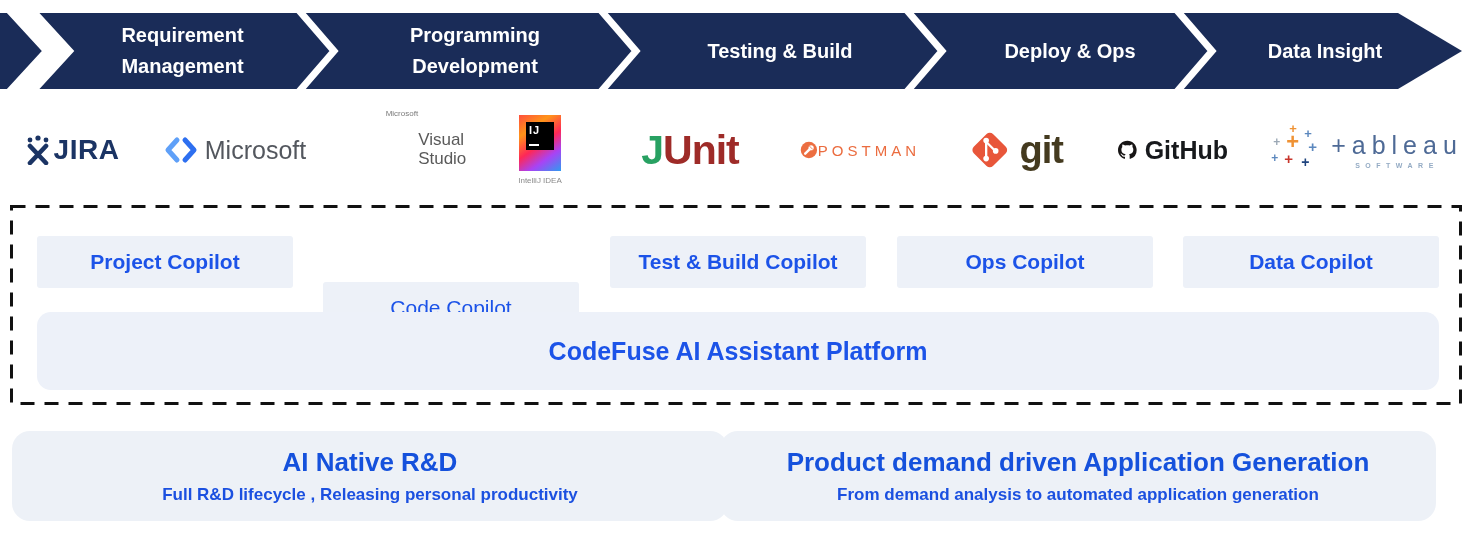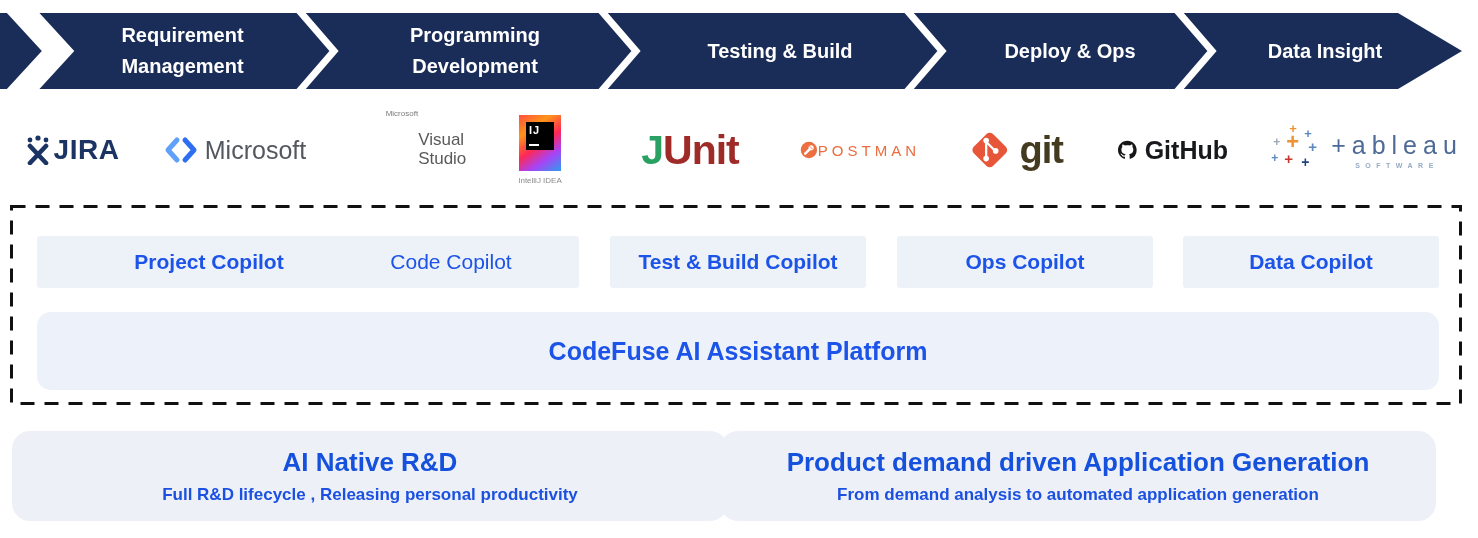--- a/index.html
+++ b/index.html
@@ -57,22 +57,22 @@
   .tab-icon span{position:absolute;font-weight:700;line-height:1;}
   .tab-word{display:flex;flex-direction:column;align-items:center;gap:2px;}
   .tab-wordmark{font-size:25px;color:#4e6a96;letter-spacing:6px;font-weight:500;}
   .tab-sub{font-size:7px;color:#94abc4;letter-spacing:5.5px;font-weight:700;}
 
   
   .dashed-box{position:absolute;left:10px;top:205px;width:1452px;height:200px;}
   .copilot-btn{position:absolute;top:236px;width:256px;height:52px;background:#edf1f8;border-radius:3px;
                display:flex;align-items:center;justify-content:center;
                color:#1c53e8;font-size:21px;font-weight:700;}
-  .copilot-btn.regular{font-weight:400;}
-  .b1{left:37px;padding-left:44px;} .b2{left:323px;} .b3{left:610px;} .b4{left:897px;} .b5{left:1183px;}
+  .copilot-btn.regular{font-weight:400;margin-top:46px;}
+  .b1{left:37px;} .b2{left:323px;} .b3{left:610px;} .b4{left:897px;} .b5{left:1183px;}
 
   .platform-bar{position:absolute;left:37px;top:312px;width:1402px;height:78px;background:#edf1f9;
                 border-radius:14px;display:flex;align-items:center;justify-content:center;
                 color:#1c53e8;font-size:25px;font-weight:600;}
 
   
   .card{position:absolute;top:431px;width:716px;height:90px;background:#edf1f7;border-radius:18px;
         display:flex;flex-direction:column;align-items:center;justify-content:center;gap:7px;}
   .card-left{left:12px;} .card-right{left:720px;}
   .card-title{color:#1551dc;font-size:26px;font-weight:600;}

